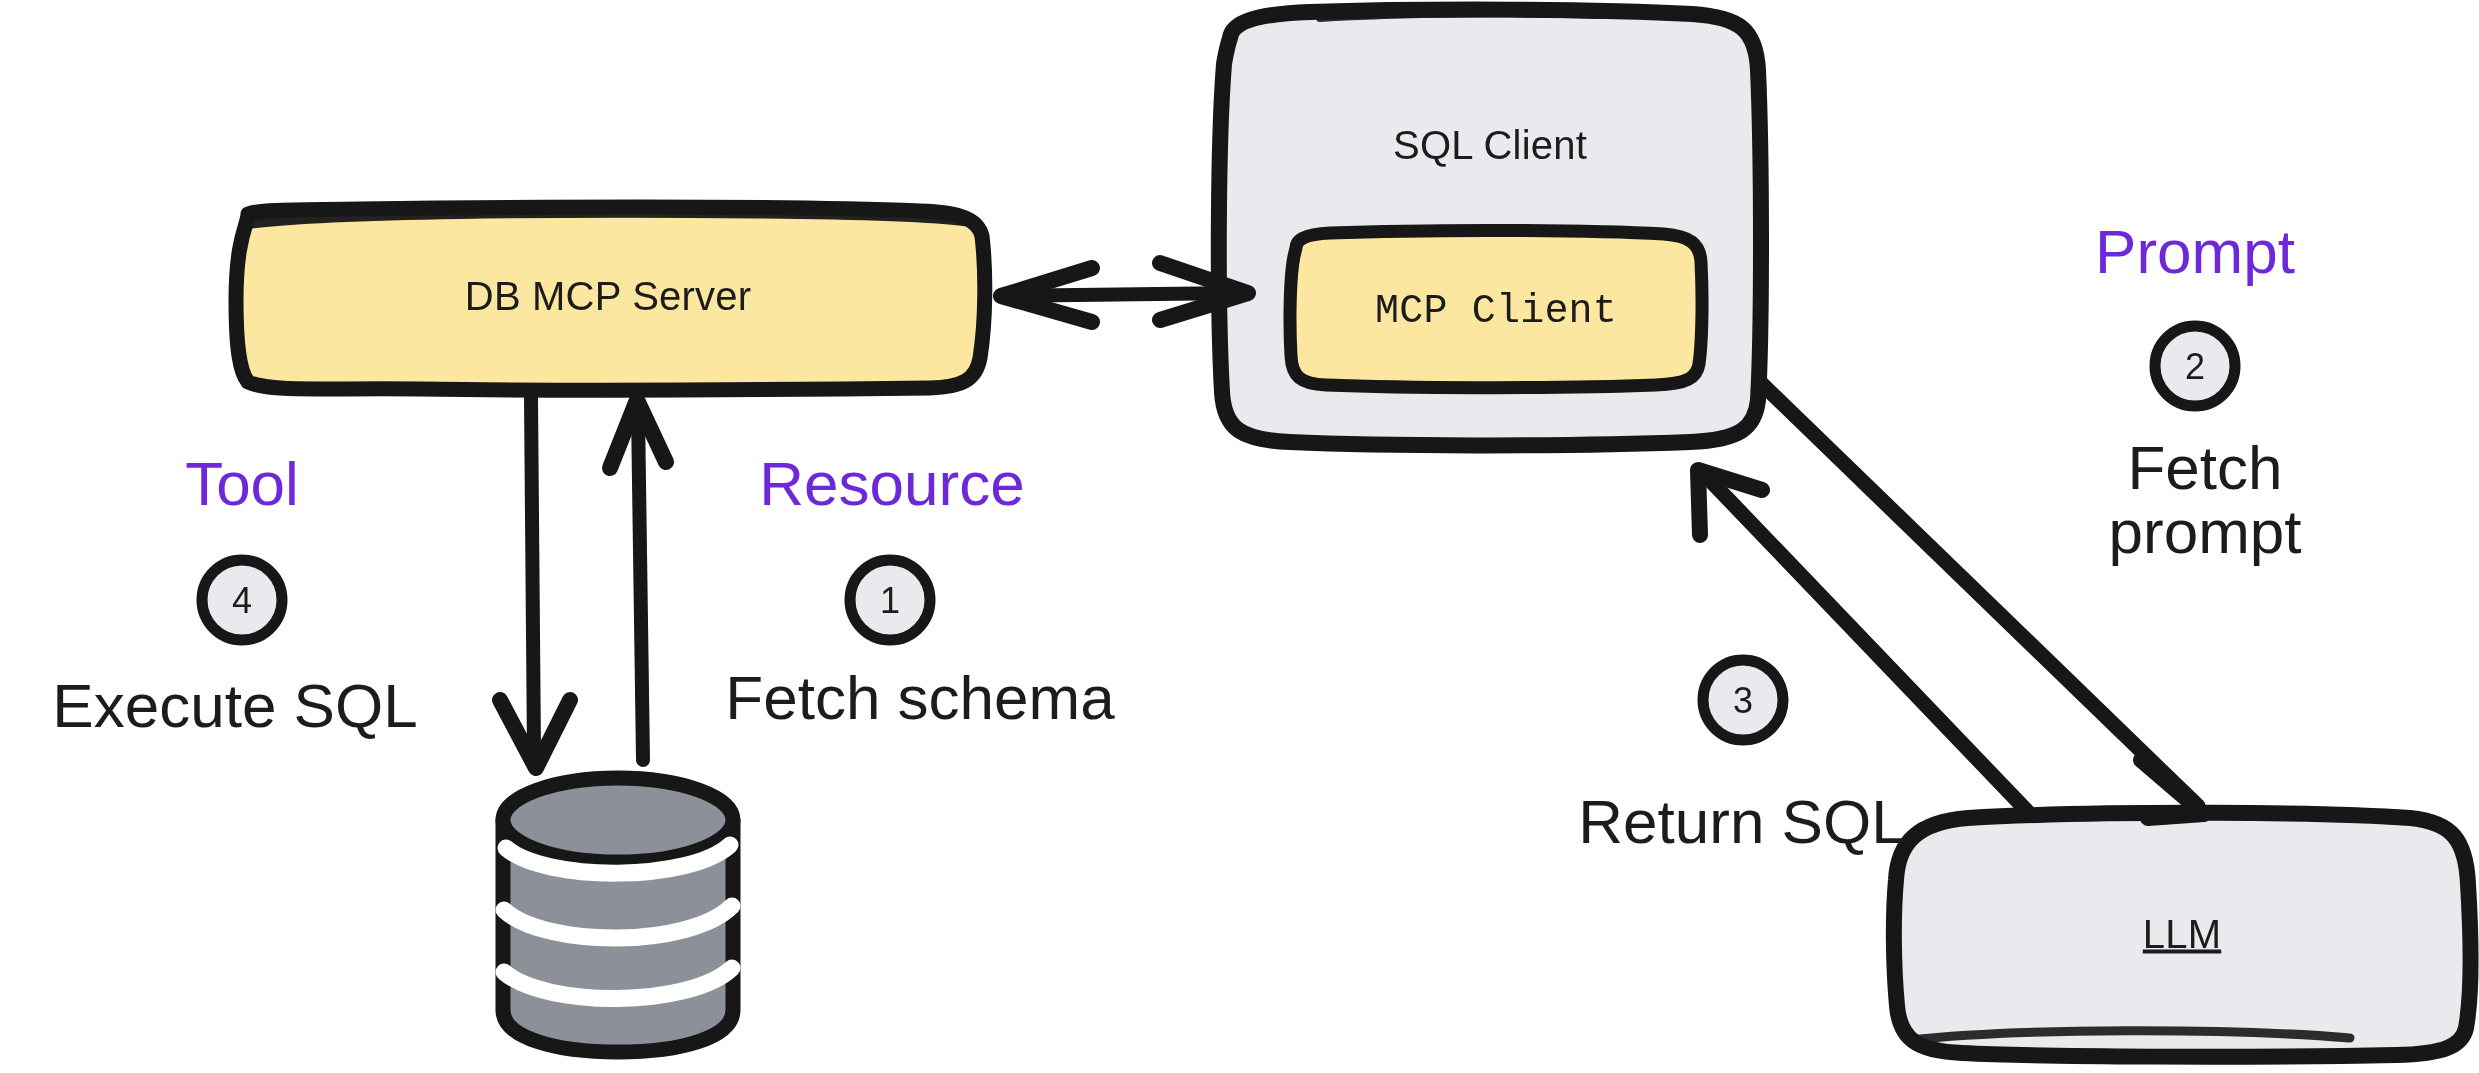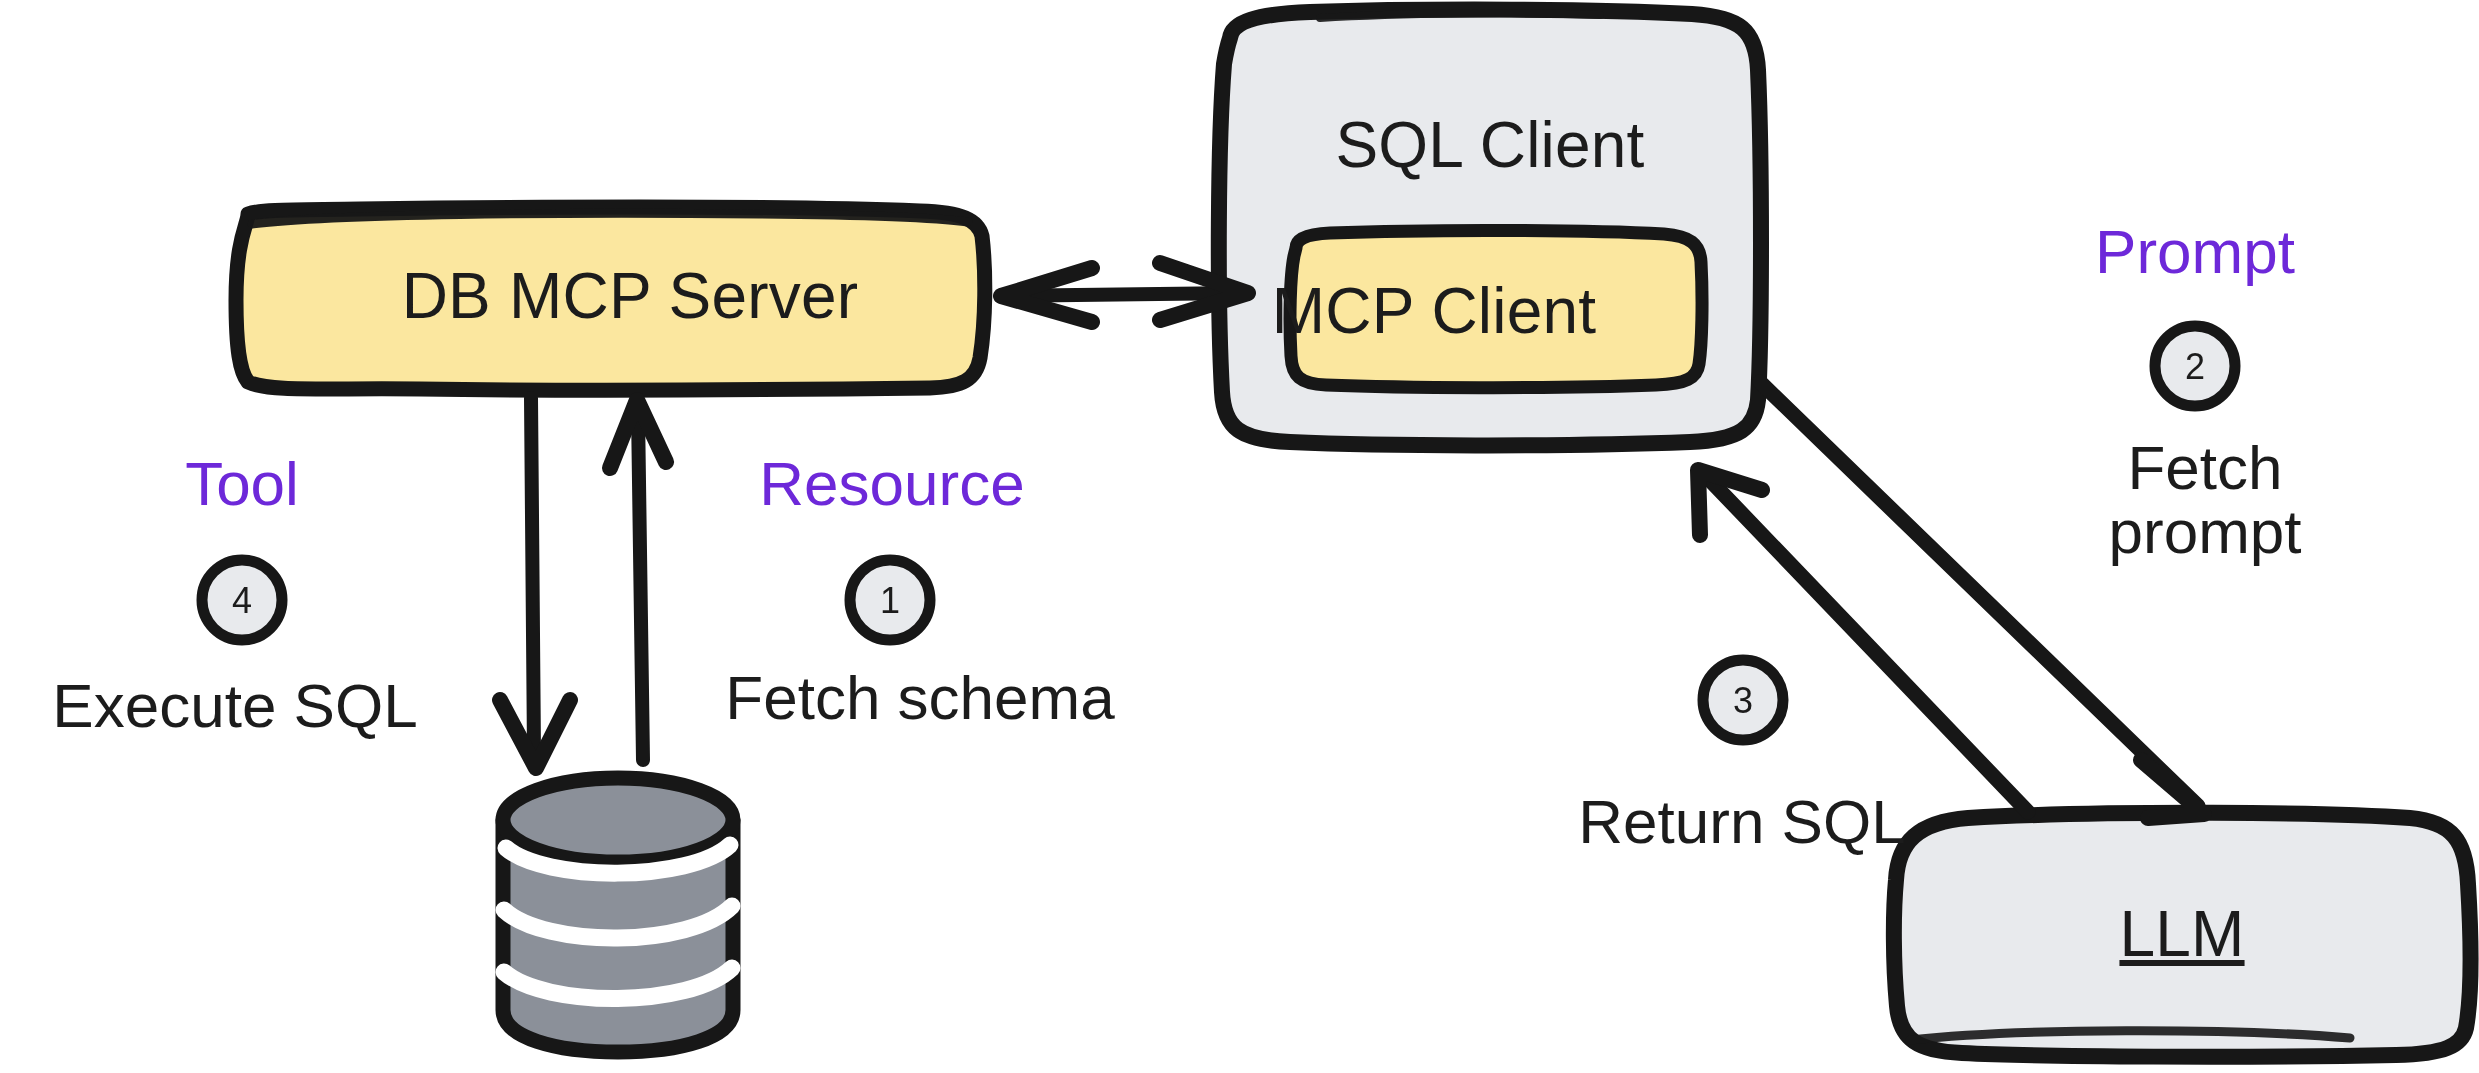--- a/index.html
+++ b/index.html
@@ -24,21 +24,21 @@
     height: 1073px;
   }
   .node-label {
     position: absolute;
     font-family: "Liberation Sans", sans-serif;
     color: #1c1c1c;
     white-space: nowrap;
     pointer-events: none;
   }
   .box-title {
-    font-size: 64px;
+    font-size: 40px;
     letter-spacing: 0.2px;
   }
   .red-label {
     font-size: 62px;
     color: #6d28d9;
     font-family: "Liberation Sans", sans-serif;
     white-space: nowrap;
   }
   .step-caption {
     font-size: 62px;
@@ -162,25 +162,25 @@
       <line x1="2028" y1="812" x2="1705" y2="475" stroke="#171717" stroke-width="15" stroke-linecap="round"></line>
       <path d="M 1700 535 L 1698 470 L 1762 490" fill="none" stroke="#171717" stroke-width="16" stroke-linecap="round" stroke-linejoin="round"></path>
     </g>
 
     <circle cx="242" cy="600" r="40" fill="#e8eaed" stroke="#171717" stroke-width="11"></circle>
     <circle cx="890" cy="600" r="40" fill="#e8eaed" stroke="#171717" stroke-width="11"></circle>
     <circle cx="2195" cy="366" r="40" fill="#e8eaed" stroke="#171717" stroke-width="11"></circle>
     <circle cx="1743" cy="700" r="40" fill="#e8eaed" stroke="#171717" stroke-width="11"></circle>
   </svg>
 
-  <div class="node-label box-title centered" style="left:630px; top:296px;">DB MCP Server</div>
+  <div class="node-label box-title centered" style="left:608px; top:296px;">DB MCP Server</div>
 
   <div class="node-label box-title centered" style="left:1490px; top:145px;">SQL Client</div>
 
-  <div class="node-label box-title centered" style="left:1434px; top:311px;">MCP Client</div>
+  <div class="node-label box-title centered" style="left:1496px; top:311px;font-family:Liberation Mono, monospace;">MCP Client</div>
 
   <div class="node-label box-title centered" style="left:2182px; top:934px;text-decoration:underline;">LLM</div>
 
   <div class="red-label center-x" style="position:absolute; left:242px; top:448px;">Tool</div>
   <div class="step-badge-num centered" style="left:242px; top:601px;">4</div>
   <div class="step-caption center-x" style="position:absolute; left:235px; top:666px; text-align:center;margin-top:8px;">Execute SQL</div>
 
   <div class="red-label center-x" style="position:absolute; left:892px; top:448px;">Resource</div>
   <div class="step-badge-num centered" style="left:890px; top:601px;">1</div>
   <div class="step-caption center-x" style="position:absolute; left:920px; top:666px; text-align:center;">Fetch schema</div>

